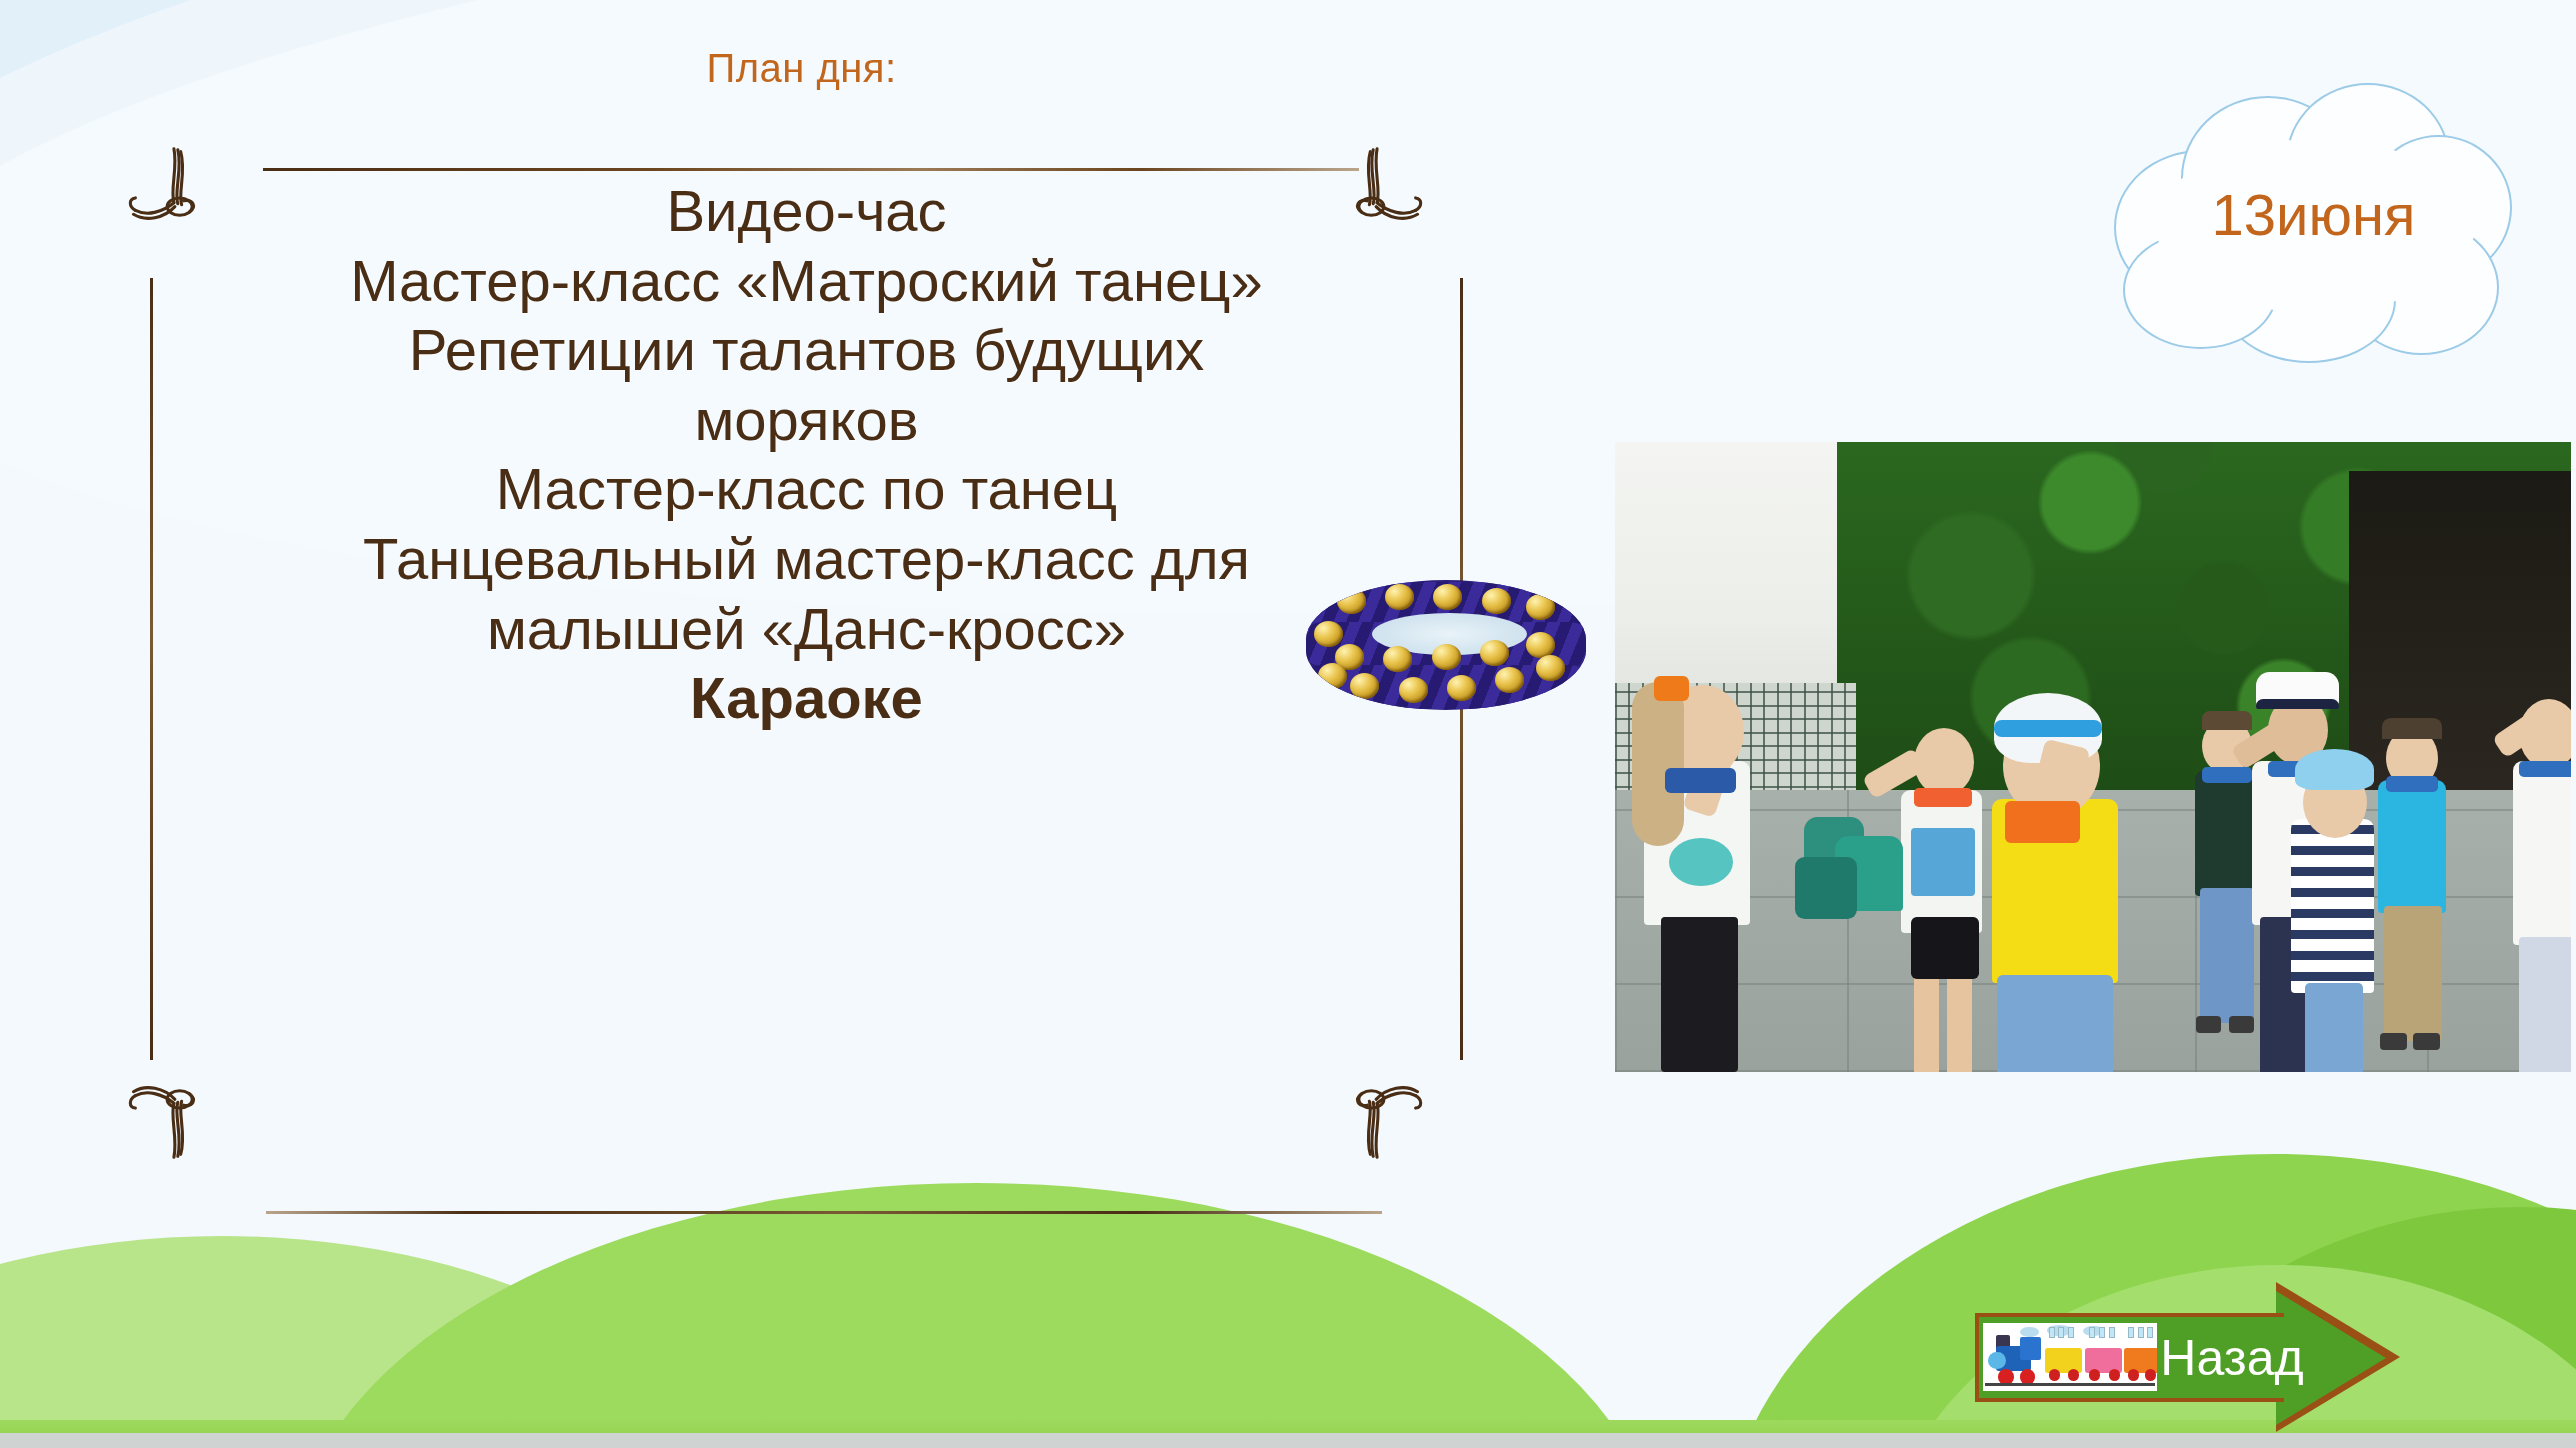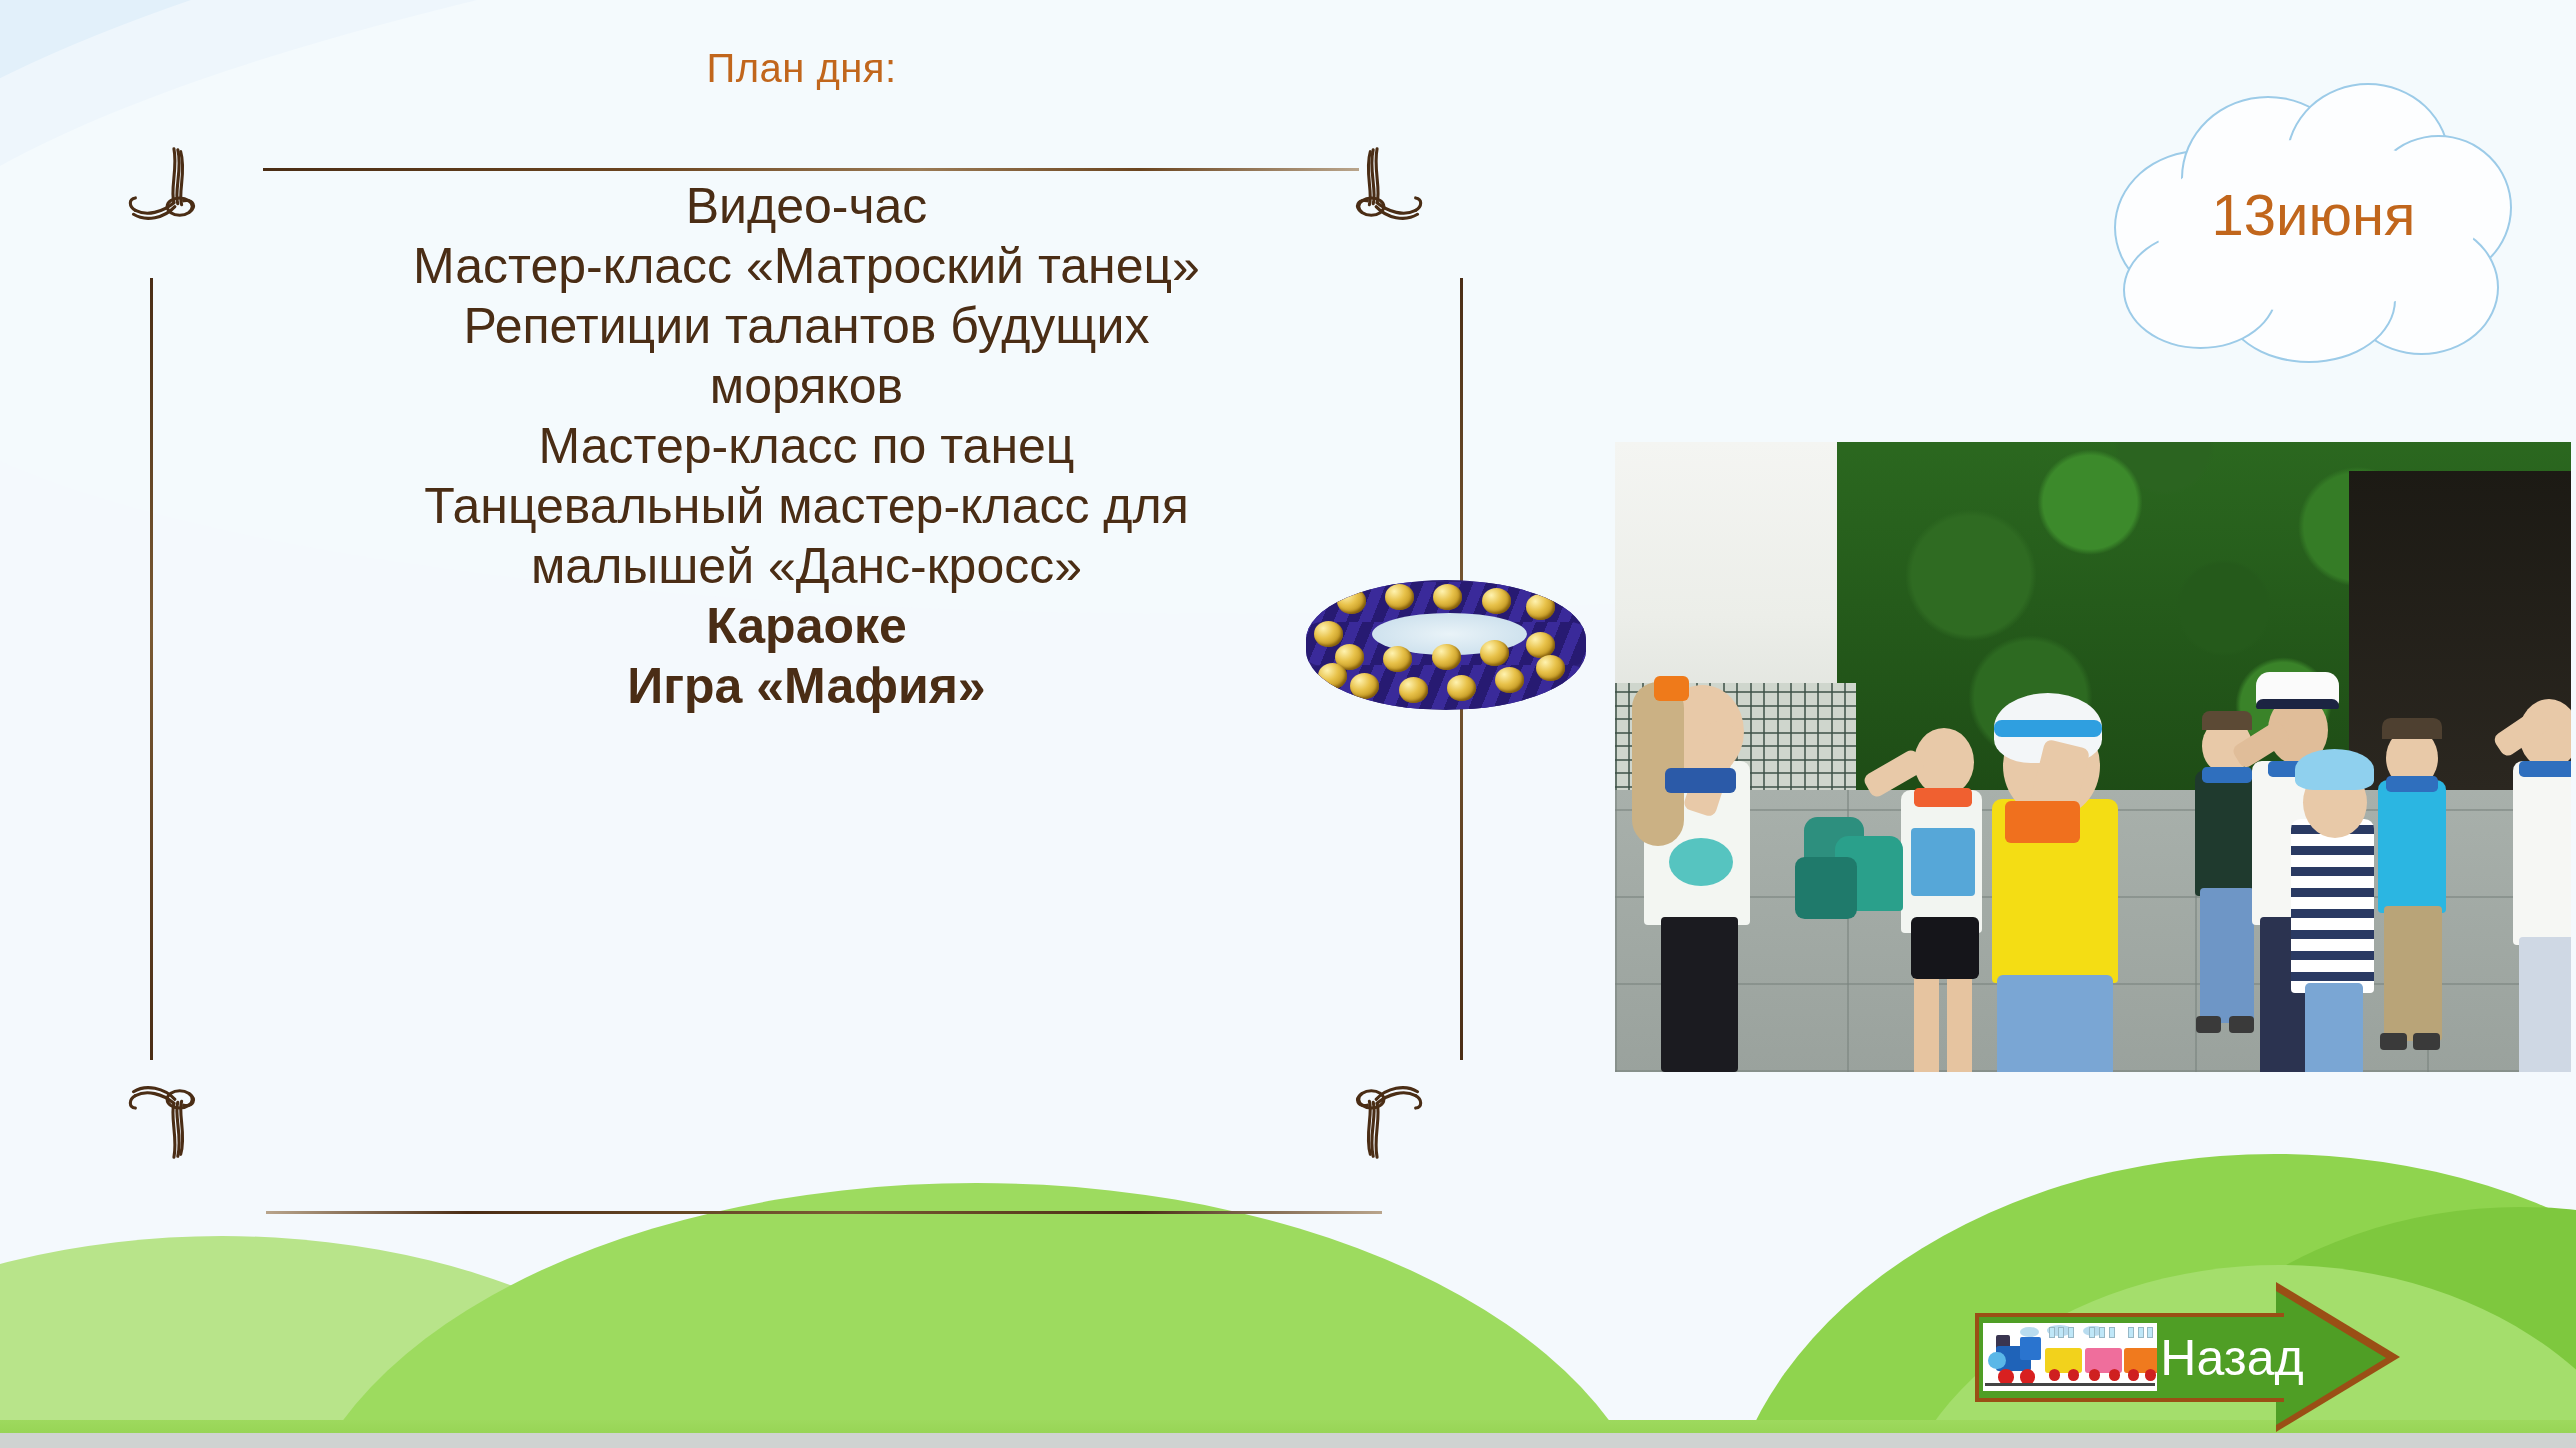--- a/index.html
+++ b/index.html
@@ -154,21 +154,21 @@
     letter-spacing: 0.5px;
   }
 
   
   .agenda {
     position: absolute;
     left: 164px; top: 176px;
     width: 1285px;
     text-align: center;
     color: #4A2D15;
-    font-size: 50px;
+    font-size: 58px;
     line-height: 1.20;
     text-shadow: 1px 1px 0 rgba(255,255,255,.45);
   }
   .agenda .row { white-space: pre-wrap; }
   .agenda .row.bold { font-weight: bold; }
 
   
   .bracelet {
     position: absolute;
     left: 1306px; top: 580px;
@@ -402,21 +402,20 @@
 
   <div class="agenda" id="agenda-list">
       <div class="row">Видео-час</div>
       <div class="row">Мастер-класс «Матроский танец»</div>
       <div class="row">Репетиции талантов будущих
 моряков</div>
       <div class="row">Мастер-класс по танец</div>
       <div class="row">Танцевальный мастер-класс для
 малышей «Данс-кросс»</div>
       <div class="row bold">Караоке</div>
-      <div class="row bold">Игра «Мафия»</div>
     </div>
 
   <div class="bracelet">
     <i class="band b1"></i>
       <i class="band b2"></i>
       <i class="band b3"></i>
     <i class="inner-hole"></i>
     <i class="bead" style="left:31px;  top:7.7px;"></i>
     <i class="bead" style="left:79px;  top:3.9px;"></i>
     <i class="bead" style="left:127px; top:3.9px;"></i>

